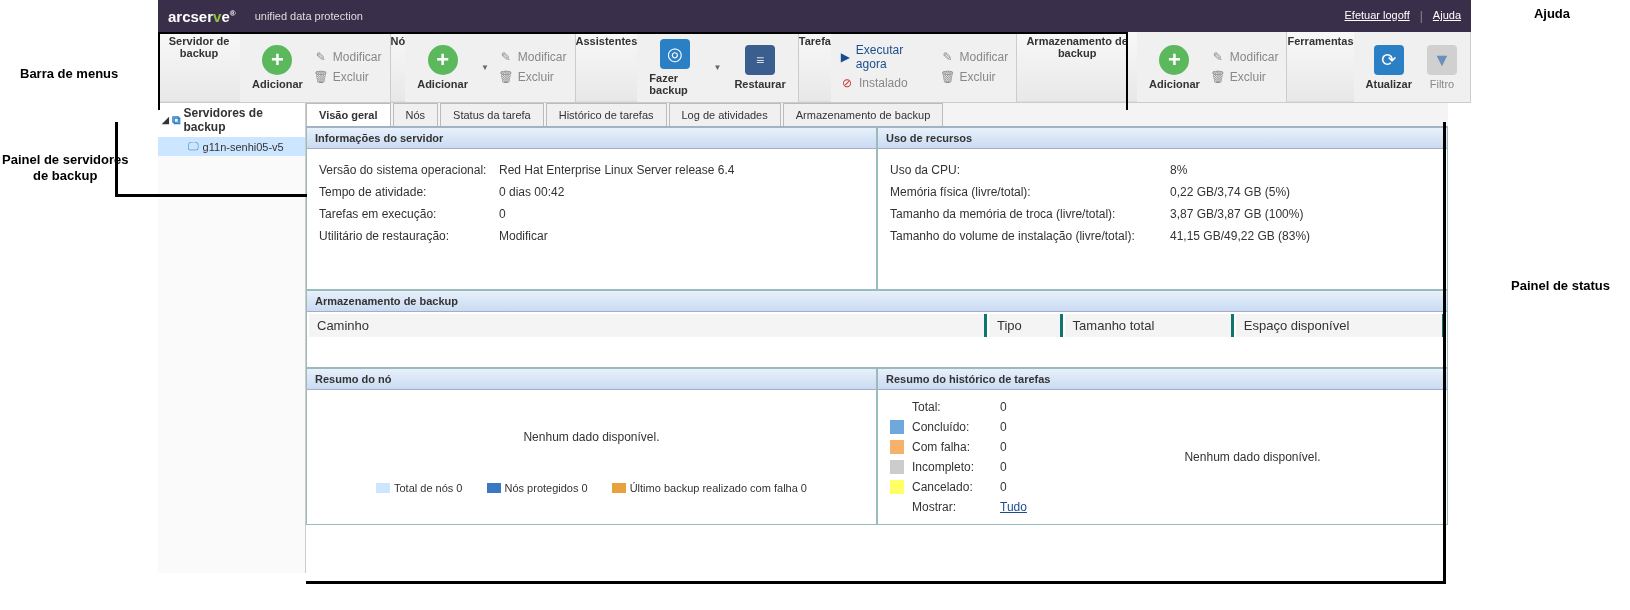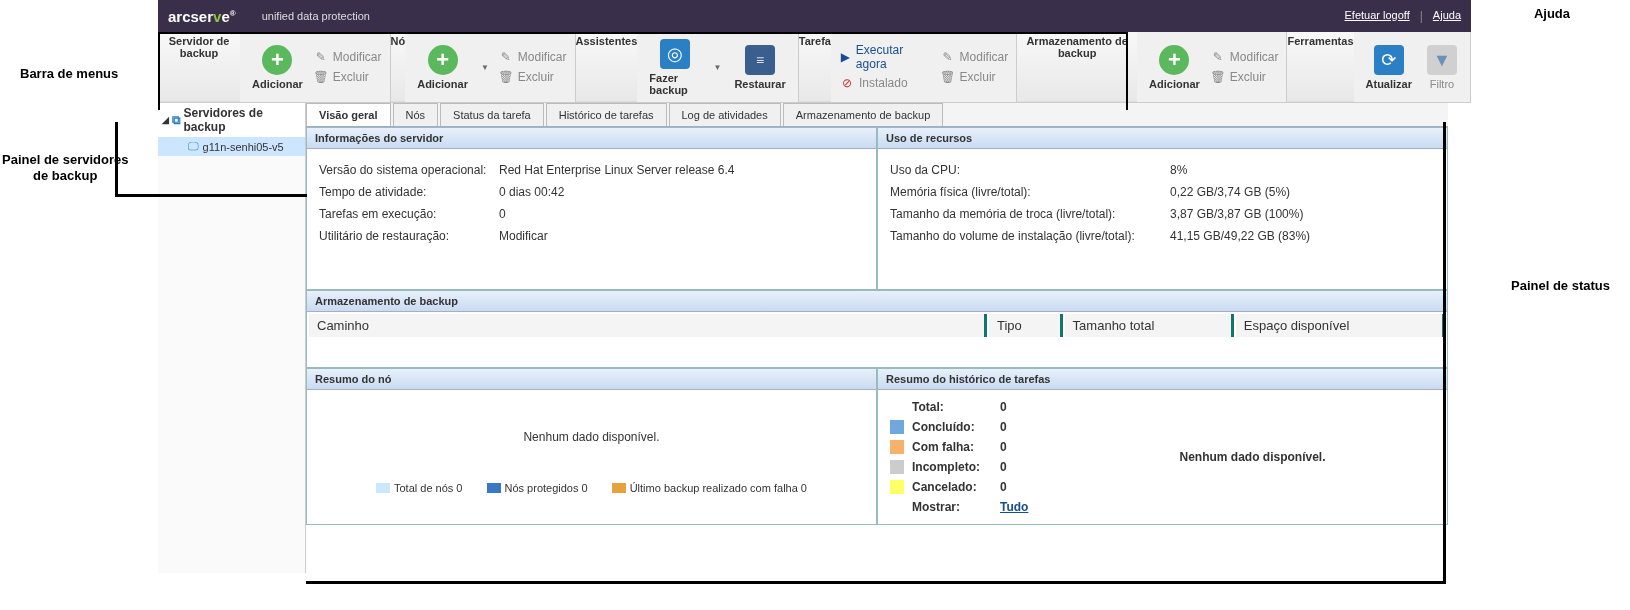--- a/index.html
+++ b/index.html
@@ -13,21 +13,21 @@
     height: 26px;
     display: flex;
     align-items: center;
     padding: 16px 10px;
     margin-left: 158px;
     width: 1313px;
   }
   .header .logo { font-size: 15px; font-weight: bold; }
   .header .logo .white { color: #fff; }
   .header .logo .accent { color: #8cc63f; }
-  .header .tagline { margin-left: 26px; font-size: 11px; color: #ddd; }
+  .header .tagline { margin-left: 19px; font-size: 11px; color: #ddd; }
   .header .right { margin-left: auto; display: flex; gap: 10px; }
   .header .right a { color: #fff; text-decoration: underline; font-size: 11px; }
   .header .right .sep { color: #888; }
   
   .toolbar {
     margin-left: 158px;
     width: 1313px;
     background: #f0f0f0;
     display: flex;
     border-bottom: 1px solid #ccc;
@@ -105,21 +105,21 @@
   
   .node-legend { display:flex; gap:24px; justify-content:center; padding: 6px 0; font-size:11px; }
   .legend-item { display:flex;align-items:center;gap:4px; }
   .sw { width:14px;height:10px;display:inline-block; }
   
   .job-rows { display:flex;flex-direction:column;gap:6px; }
   .job-row { display:flex;align-items:center;gap:8px; }
   .job-row .sw { width:14px;height:14px; }
   .job-row .lbl { width:80px; }
   .job-row .val { width:30px; }
-  .job-area { display:flex;font-weight:bold; }
+  .job-area { display:flex; }
   .job-left { width:180px; }
   .job-right { flex:1; display:flex;align-items:center;justify-content:center; }
   .link { color:#1a4d8f; text-decoration:underline; cursor:pointer; }
   
   .outer { position: relative; width: 1630px; height: 610px; }
   .ann-ajuda { top: 6px; right: 60px; }
   .ann-menubar { top: 66px; left: 20px; }
   .ann-servers { top: 152px; left: 2px; line-height:1.2; text-align:center; }
   .ann-status { top: 278px; right: 20px; }
   

